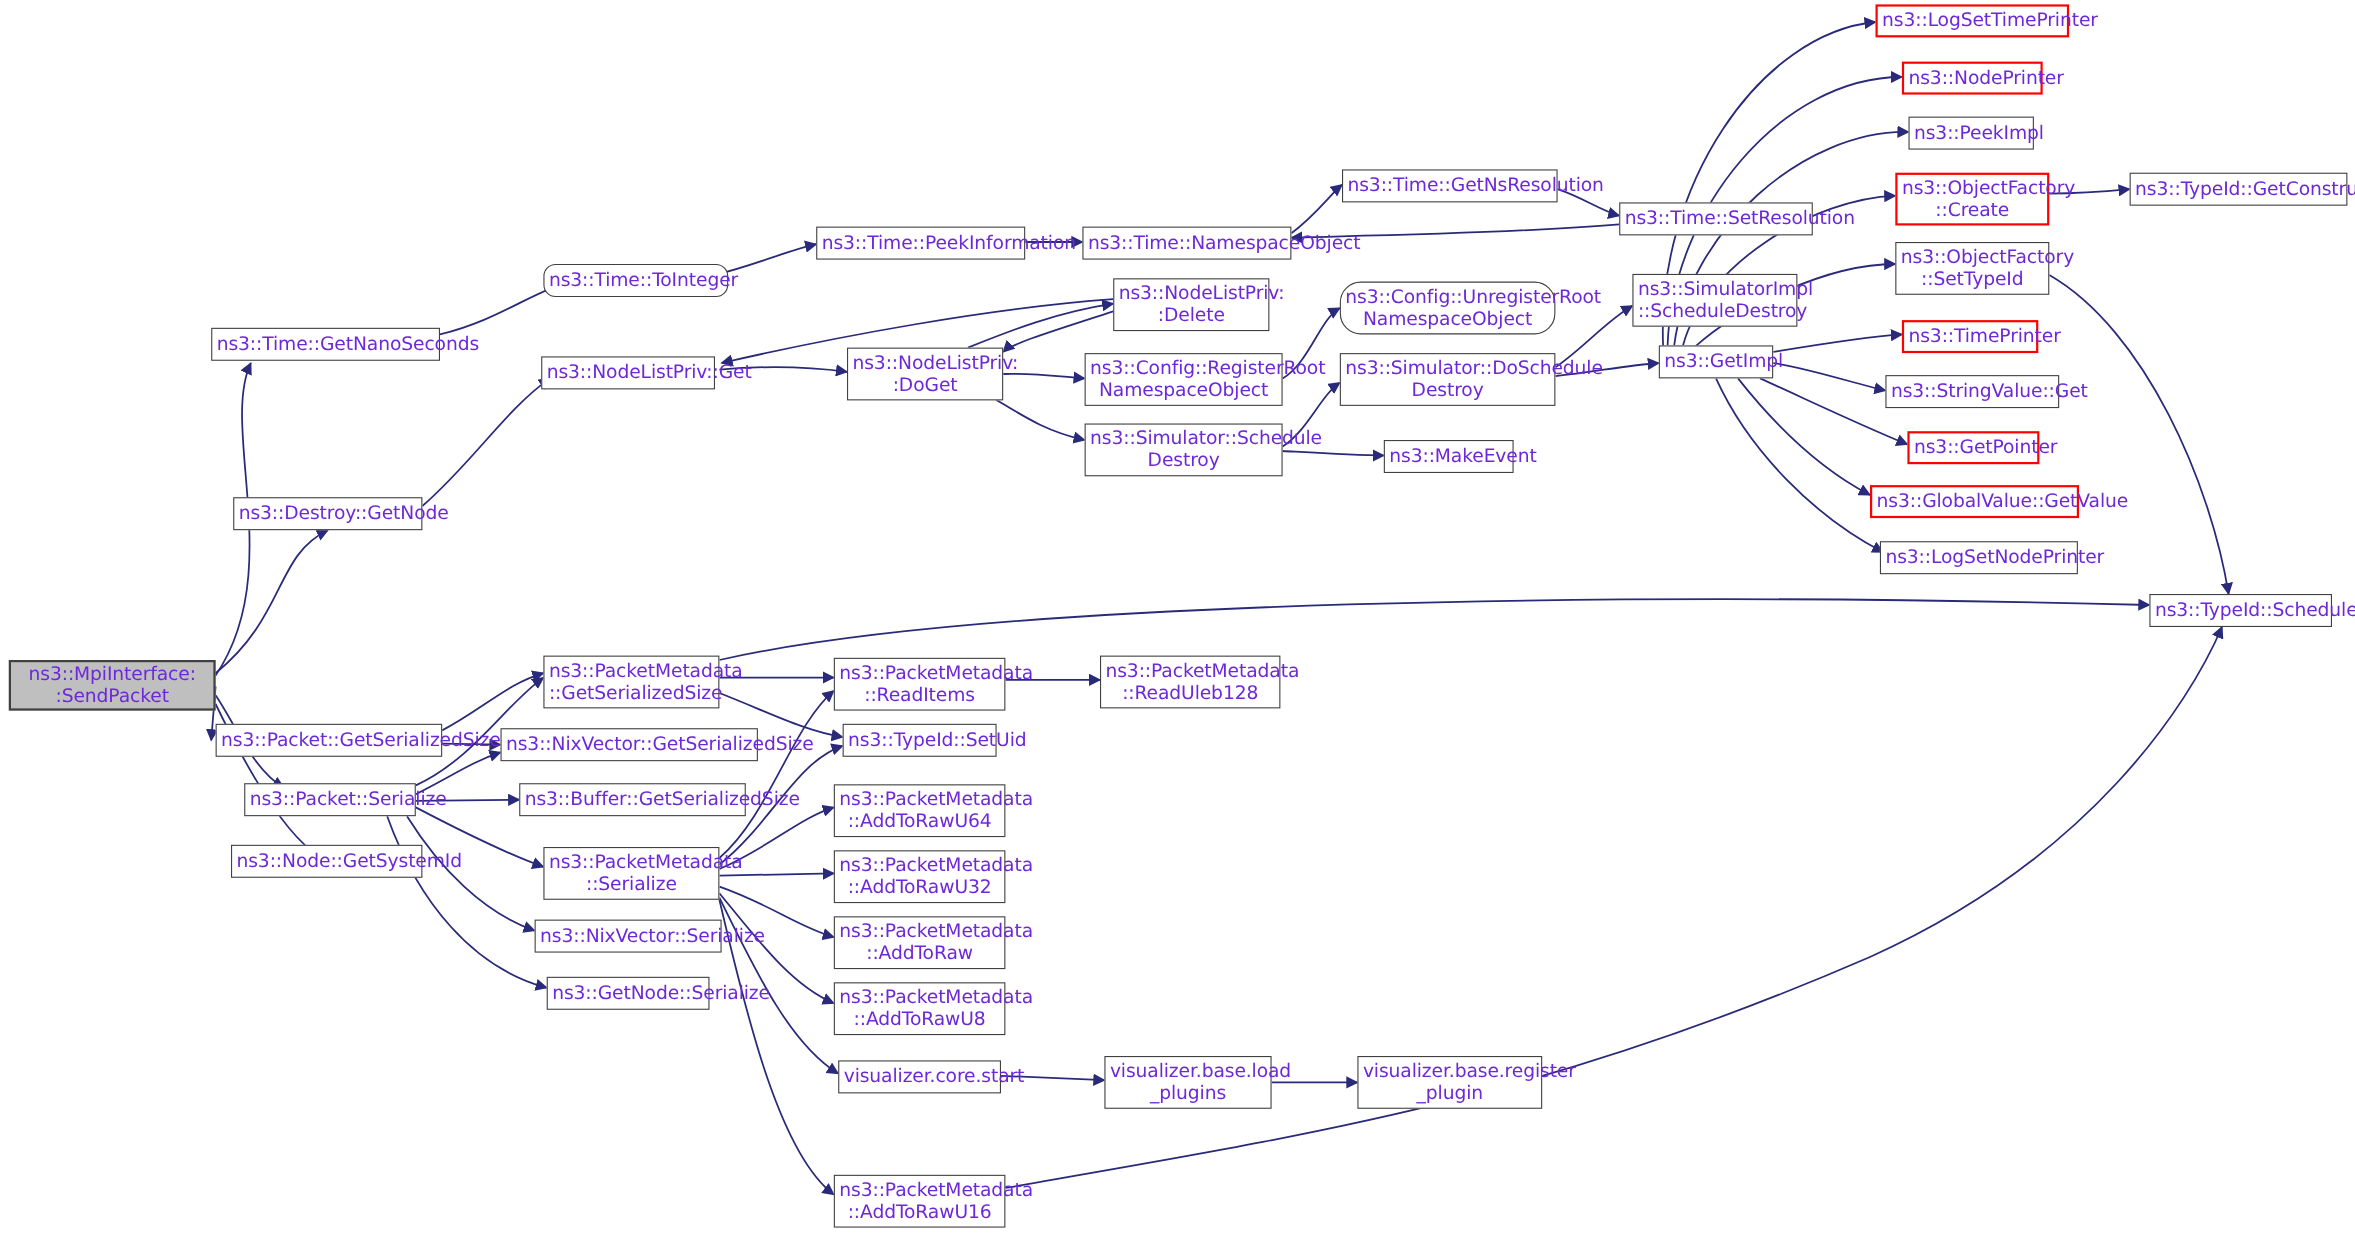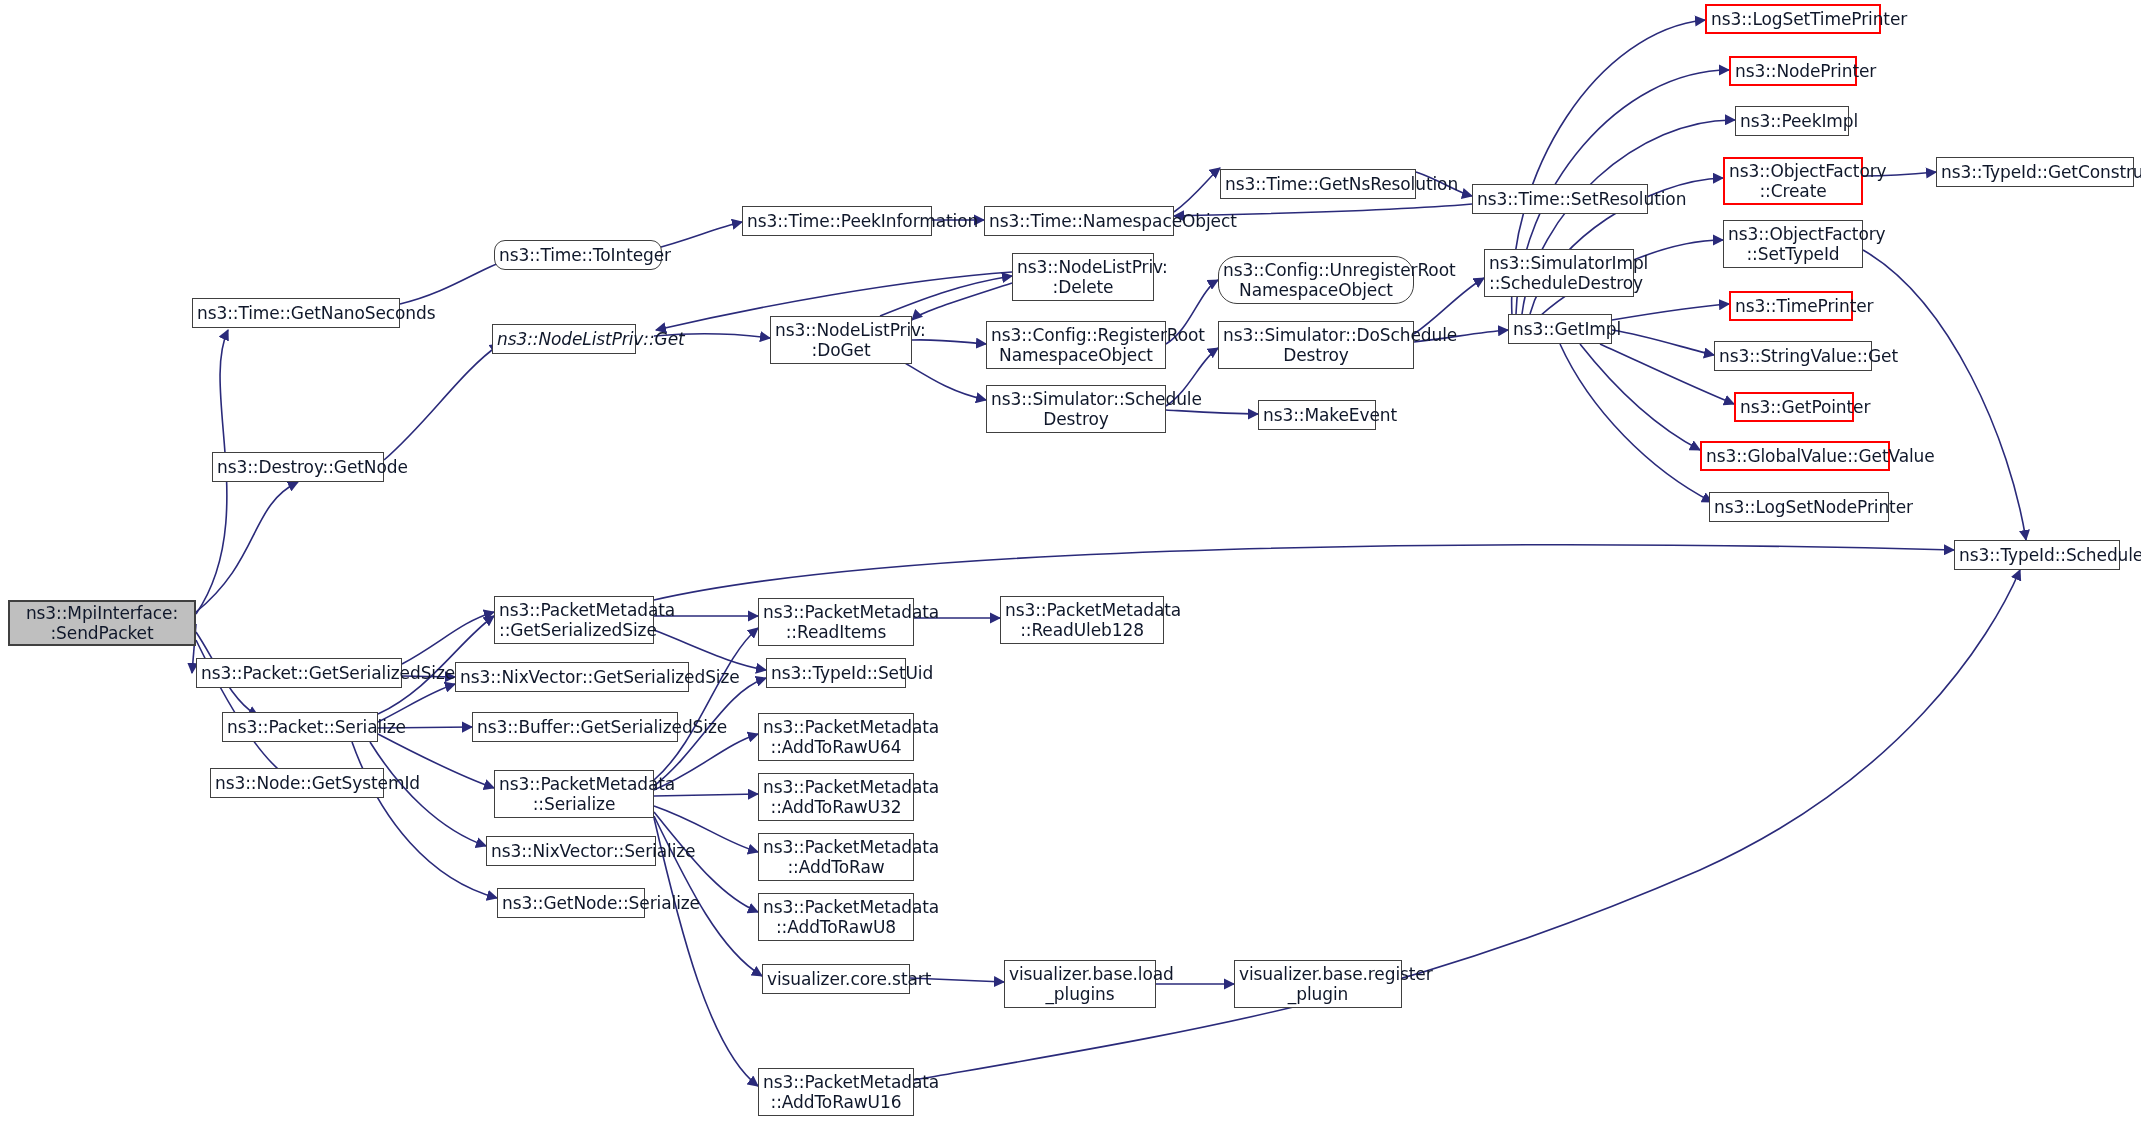--- a/index.html
+++ b/index.html
@@ -24,21 +24,21 @@
   }
   .node {
     position: absolute;
     box-sizing: border-box;
     display: flex;
     align-items: center;
     justify-content: center;
     text-align: center;
     background: #ffffff;
     border: 1px solid #404040;
-    color: #0f172a;
+    color: #6d28d9;
     font-size: 17px;
     line-height: 1.18;
     white-space: pre-line;
     letter-spacing: -0.1px;
     padding: 0 4px;
   }
   .node.red {
     border: 2px solid #ff0000;
   }
   .node.highlight {
@@ -120,21 +120,21 @@
   </svg>
   <div id="nodes-group">
       <div class="node highlight" style="left: 8px; top: 600px; width: 188px; height: 46px;"><span class="lbl">ns3::MpiInterface:
 :SendPacket</span></div>
       <div class="node" style="left: 192px; top: 298px; width: 208px; height: 30px;"><span class="lbl">ns3::Time::GetNanoSeconds</span></div>
       <div class="node" style="left: 212px; top: 452px; width: 172px; height: 30px;"><span class="lbl">ns3::Destroy::GetNode</span></div>
       <div class="node" style="left: 196px; top: 658px; width: 206px; height: 30px;"><span class="lbl">ns3::Packet::GetSerializedSize</span></div>
       <div class="node" style="left: 222px; top: 712px; width: 156px; height: 30px;"><span class="lbl">ns3::Packet::Serialize</span></div>
       <div class="node" style="left: 210px; top: 768px; width: 174px; height: 30px;"><span class="lbl">ns3::Node::GetSystemId</span></div>
       <div class="node" style="left: 494px; top: 240px; width: 168px; height: 30px; border-radius: 11px;"><span class="lbl">ns3::Time::ToInteger</span></div>
-      <div class="node" style="left: 492px; top: 324px; width: 144px; height: 30px; font-style: italic;"><span class="lbl">ns3::NodeListPriv::Get</span></div>
+      <div class="node" style="left: 492px; top: 324px; width: 158px; height: 30px;"><span class="lbl">ns3::NodeListPriv::Get</span></div>
       <div class="node" style="left: 494px; top: 596px; width: 160px; height: 48px;"><span class="lbl">ns3::PacketMetadata
 ::GetSerializedSize</span></div>
       <div class="node" style="left: 455px; top: 662px; width: 234px; height: 30px;"><span class="lbl">ns3::NixVector::GetSerializedSize</span></div>
       <div class="node" style="left: 472px; top: 712px; width: 206px; height: 30px;"><span class="lbl">ns3::Buffer::GetSerializedSize</span></div>
       <div class="node" style="left: 494px; top: 770px; width: 160px; height: 48px;"><span class="lbl">ns3::PacketMetadata
 ::Serialize</span></div>
       <div class="node" style="left: 486px; top: 836px; width: 170px; height: 30px;"><span class="lbl">ns3::NixVector::Serialize</span></div>
       <div class="node" style="left: 497px; top: 888px; width: 148px; height: 30px;"><span class="lbl">ns3::GetNode::Serialize</span></div>
       <div class="node" style="left: 742px; top: 206px; width: 190px; height: 30px;"><span class="lbl">ns3::Time::PeekInformation</span></div>
       <div class="node" style="left: 770px; top: 316px; width: 142px; height: 48px;"><span class="lbl">ns3::NodeListPriv:
@@ -157,21 +157,21 @@
       <div class="node" style="left: 1012px; top: 253px; width: 142px; height: 48px;"><span class="lbl">ns3::NodeListPriv:
 :Delete</span></div>
       <div class="node" style="left: 986px; top: 321px; width: 180px; height: 48px;"><span class="lbl">ns3::Config::RegisterRoot
 NamespaceObject</span></div>
       <div class="node" style="left: 986px; top: 385px; width: 180px; height: 48px;"><span class="lbl">ns3::Simulator::Schedule
 Destroy</span></div>
       <div class="node" style="left: 1000px; top: 596px; width: 164px; height: 48px;"><span class="lbl">ns3::PacketMetadata
 ::ReadUleb128</span></div>
       <div class="node" style="left: 1004px; top: 960px; width: 152px; height: 48px;"><span class="lbl">visualizer.base.load
 _plugins</span></div>
-      <div class="node" style="left: 1220px; top: 154px; width: 196px; height: 30px; margin-top: 15px;"><span class="lbl">ns3::Time::GetNsResolution</span></div>
+      <div class="node" style="left: 1220px; top: 154px; width: 196px; height: 30px;"><span class="lbl">ns3::Time::GetNsResolution</span></div>
       <div class="node" style="left: 1218px; top: 256px; width: 196px; height: 48px; border-radius: 19px;"><span class="lbl">ns3::Config::UnregisterRoot
 NamespaceObject</span></div>
       <div class="node" style="left: 1218px; top: 321px; width: 196px; height: 48px;"><span class="lbl">ns3::Simulator::DoSchedule
 Destroy</span></div>
       <div class="node" style="left: 1258px; top: 400px; width: 118px; height: 30px;"><span class="lbl">ns3::MakeEvent</span></div>
       <div class="node" style="left: 1234px; top: 960px; width: 168px; height: 48px;"><span class="lbl">visualizer.base.register
 _plugin</span></div>
       <div class="node" style="left: 1472px; top: 184px; width: 176px; height: 30px;"><span class="lbl">ns3::Time::SetResolution</span></div>
       <div class="node" style="left: 1484px; top: 249px; width: 150px; height: 48px;"><span class="lbl">ns3::SimulatorImpl
 ::ScheduleDestroy</span></div>

